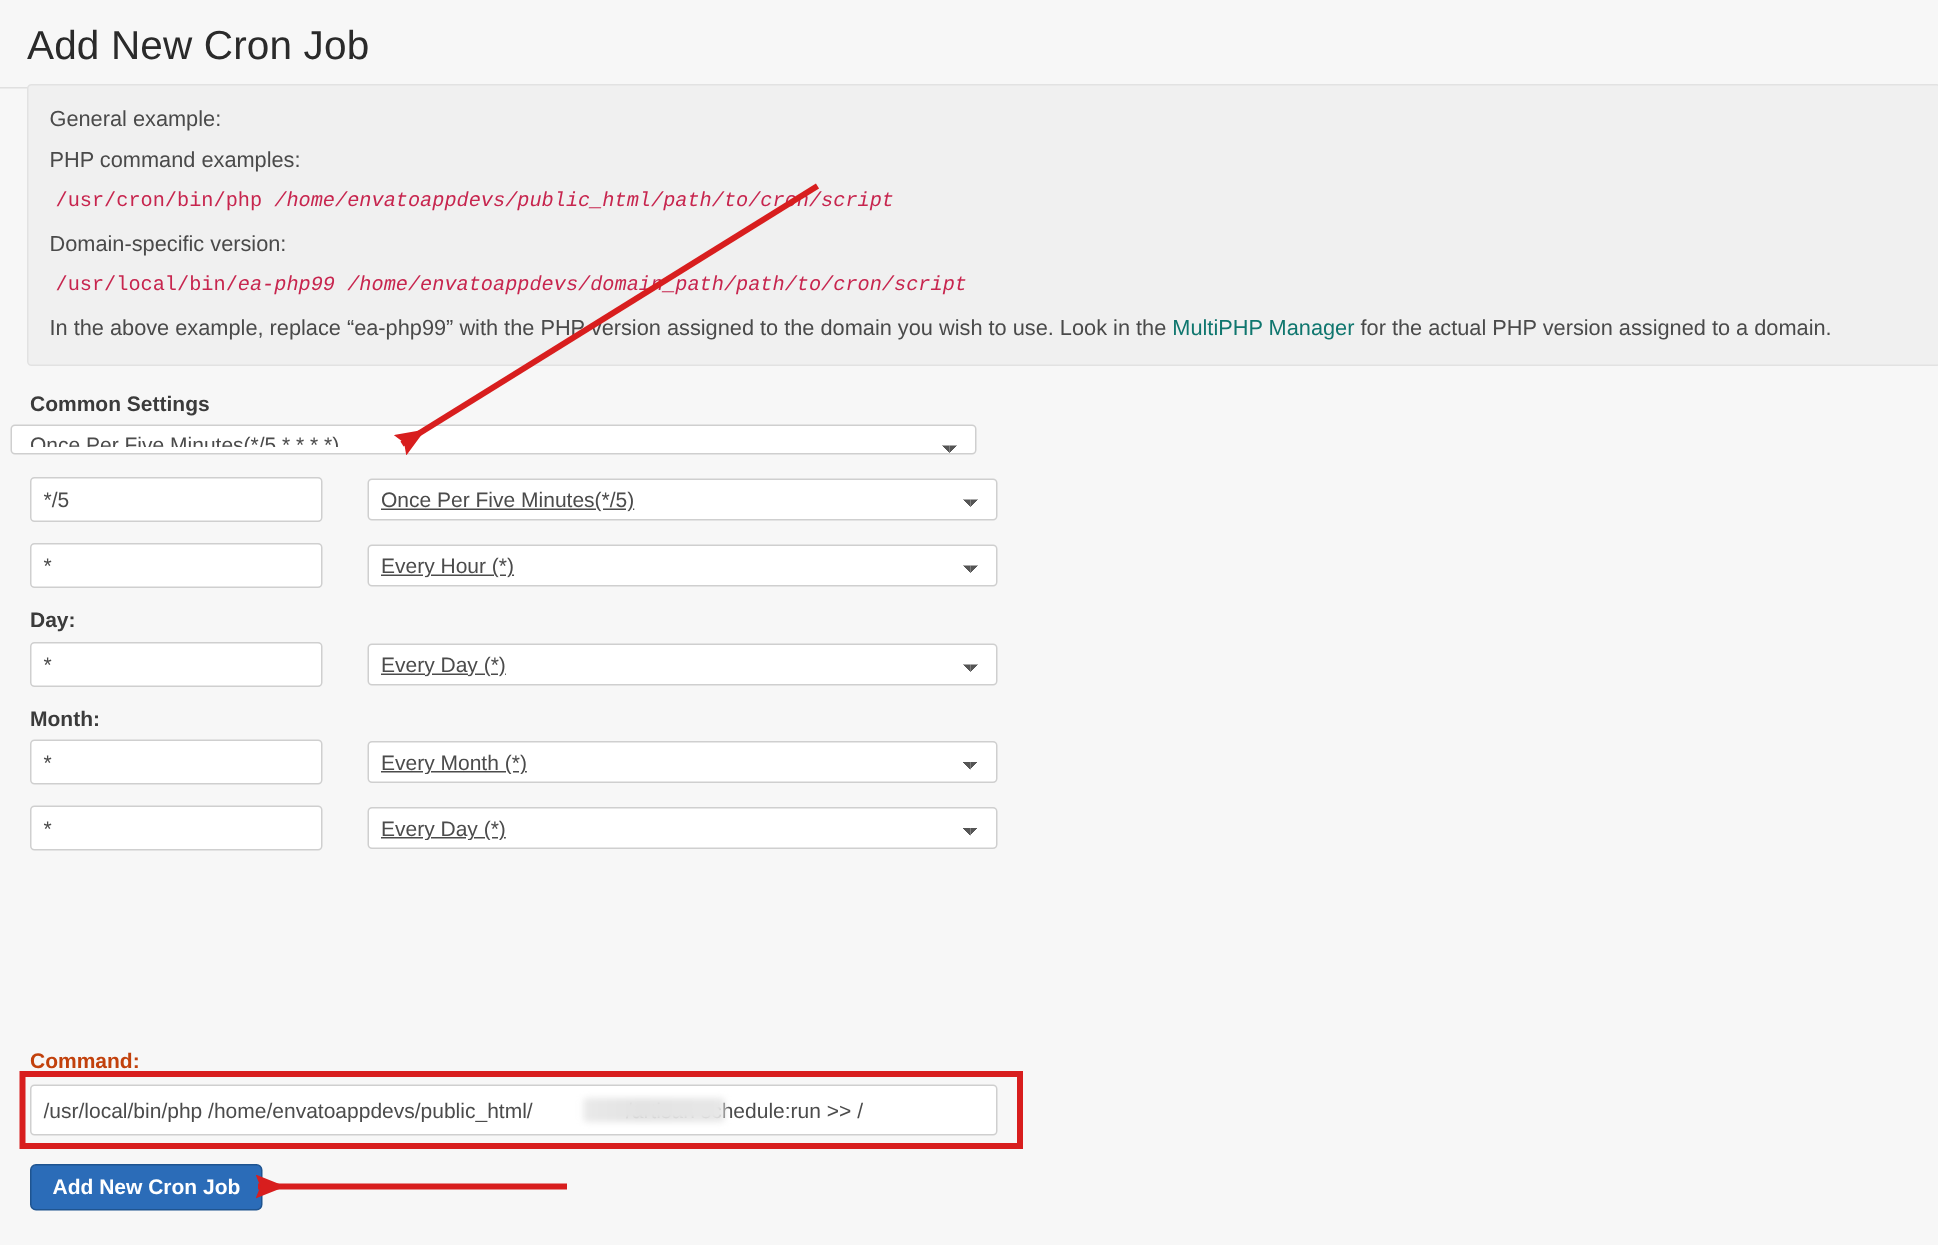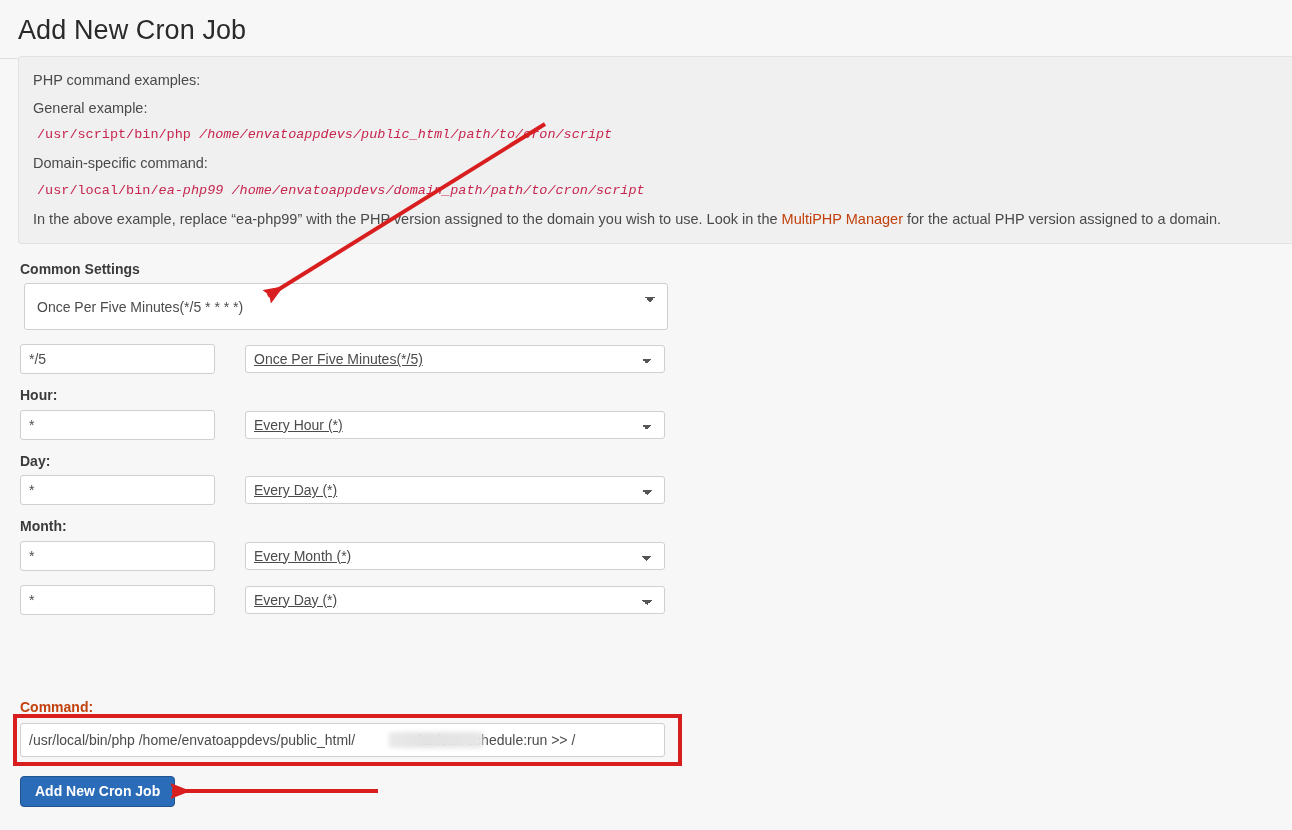--- a/index.html
+++ b/index.html
@@ -77,21 +77,21 @@
     font-style: italic;
   }
   .info-note {
     color: #4a4a4a;
     font-size: 14.5px;
     line-height: 1.1;
     margin: 0;
     white-space: nowrap;
   }
   .info-note a {
-    color: #c2410c;
+    color: #0f766e;
     text-decoration: none;
   }
 
   
   .form-area {
     position: absolute;
     left: 0;
     top: 262px;
     width: 1292px;
   }
@@ -100,23 +100,23 @@
     font-size: 14px;
     font-weight: bold;
     color: #3b3b3b;
     margin: 0 12px 6px 20px;
     line-height: 1.1;
   }
   .common-row {
     margin: 0 0 14px 0;
   }
   select.common-select {
-    margin-left: 24px;
+    margin-left: 7px;
     width: 644px;
-    height: 47px;
+    height: 20px;
     box-sizing: border-box;
     padding-left: 12px;
   }
   .row {
     display: flex;
     align-items: center;
     margin: 0 0 14px 0;
     padding-left: 20px;
   }
   input.cron-part {
@@ -240,27 +240,27 @@
 </style>
 </head>
 <body>
 
 <div class="page">
 
   <h1 class="page-title">Add New Cron Job</h1>
   <hr class="title-rule">
 
   <div class="info-panel">
+    <p class="info-line tight">General example:</p>
     <p class="info-line">PHP command examples:</p>
-    <p class="info-line tight">General example:</p>
     <p class="code-line">
-      <span>/usr/script/bin/php</span>
+      <span>/usr/cron/bin/php</span>
       <span class="ital">/home/envatoappdevs/public_html/path/to/cron/script</span>
     </p>
-    <p class="info-line tight">Domain-specific command:</p>
+    <p class="info-line tight">Domain-specific version:</p>
     <p class="code-line">
       <span>/usr/local/bin/</span><span class="ital">ea-php99</span>
       <span class="ital">/home/envatoappdevs/domain_path/path/to/cron/script</span>
     </p>
     <p class="info-note"><span>In the above example, replace “ea-php99” with the PHP version assigned to the domain you wish to use. Look in the </span><a href="#">MultiPHP Manager</a><span> for the actual PHP version assigned to a domain.</span></p>
   </div>
 
   <div class="form-area">
 
     <div class="common-row">
@@ -270,21 +270,20 @@
       </select>
     </div>
 
     <div class="row">
       <input type="text" class="cron-part" value="*/5" style="">
       <select class="cron-select">
         <option>Once Per Five Minutes(*/5)</option>
       </select>
     </div>
 
-    <label class="field-label">Hour:</label>
     <div class="row">
       <input type="text" class="cron-part" value="*" style="">
       <select class="cron-select">
         <option>Every Hour (*)</option>
       </select>
     </div>
 
     <label class="field-label">Day:</label>
     <div class="row">
       <input type="text" class="cron-part" value="*" style="">

